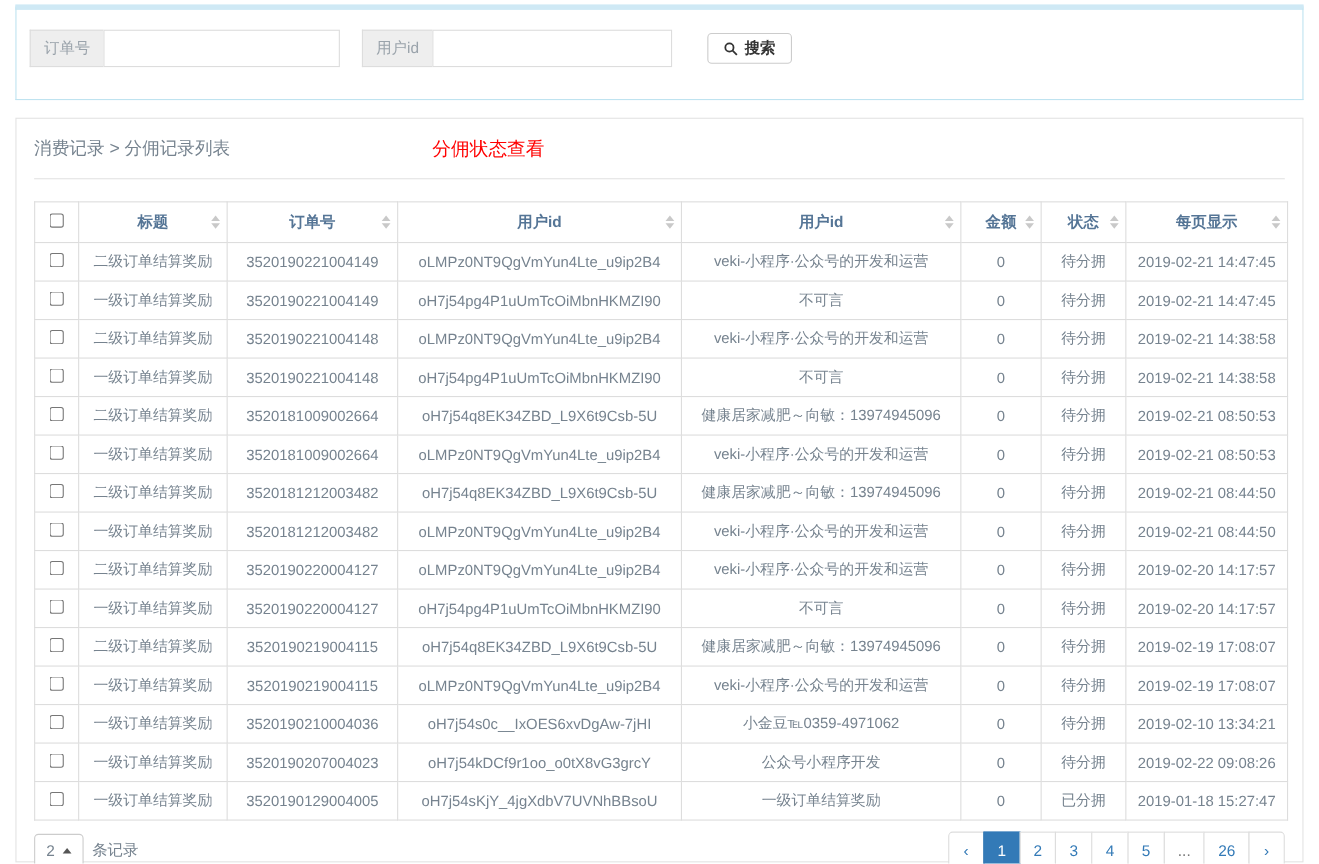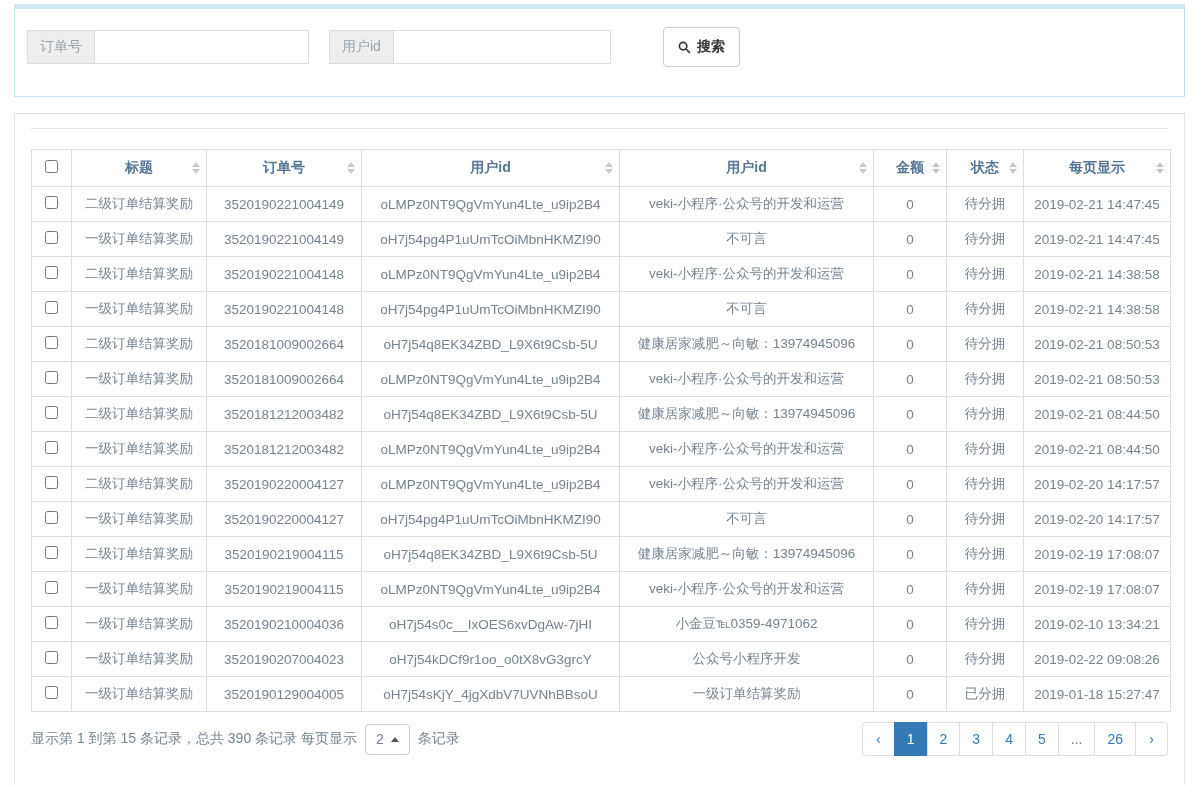--- a/index.html
+++ b/index.html
@@ -27,21 +27,21 @@
   .input-addon{
     display:flex;align-items:center;padding:0 12px;
     background:#eeeeee;border:1px solid #dddddd;border-right:none;
     color:#9aa3ab;font-size:14px;white-space:nowrap;
   }
   .input-group input{
     flex:1;border:1px solid #dddddd;background:#fff;outline:none;
     padding:0 10px;font-size:14px;color:#555;min-width:0;
   }
   .search-btn{
-    height:40px;padding:0 14px;margin-left:32px;
+    height:28px;padding:0 14px;margin-left:12px;
     background:#fff;border:1px solid #cccccc;border-radius:4px;
     font-size:14px;color:#333;cursor:pointer;
     display:inline-flex;align-items:center;gap:6px;font-weight:bold;
   }
   .search-icon-svg{display:block;}
 
   
   .main-panel{
     margin-top:16px;border:1px solid #e3e3e3;background:#fff;
     padding:14px 16px 0;height:677px;position:relative;
@@ -119,20 +119,24 @@
         <svg class="search-icon-svg" width="13" height="13" viewBox="0 0 16 16">
           <circle cx="6.3" cy="6.3" r="4.6" fill="none" stroke="#333" stroke-width="2"></circle>
           <line x1="9.9" y1="9.9" x2="14.6" y2="14.6" stroke="#333" stroke-width="2"></line>
         </svg>
       </span>
       <span>搜索</span>
     </button>
   </div>
 
   <div class="main-panel">
+    <div class="crumb-row">
+      <span class="breadcrumb">消费记录 &gt; 分佣记录列表</span>
+      <span class="red-note">分佣状态查看</span>
+    </div>
     <hr class="divider">
 
     <table class="records">
       <colgroup>
         <col style="width:40px">
           <col style="width:135px">
           <col style="width:155px">
         <col style="width:258px">
           <col style="width:254px">
           <col style="width:73px">
@@ -344,21 +348,20 @@
             <td>一级订单结算奖励</td>
             <td>0</td>
             <td>已分拥</td>
             <td>2019-01-18 15:27:47</td>
           </tr>
         </tbody>
     </table>
 
     <div class="table-footer">
       <div class="summary">
-        <span>显示第 1 到第 15 条记录，总共 390 条记录 每页显示</span>
         <button class="pagesize-btn">
           <span>2</span>
           <span class="caret-up"></span>
         </button>
         <span>条记录</span>
       </div>
       <div class="pagination">
           <a class="page-item">‹</a>
           <a class="page-item active">1</a>
           <a class="page-item">2</a>

